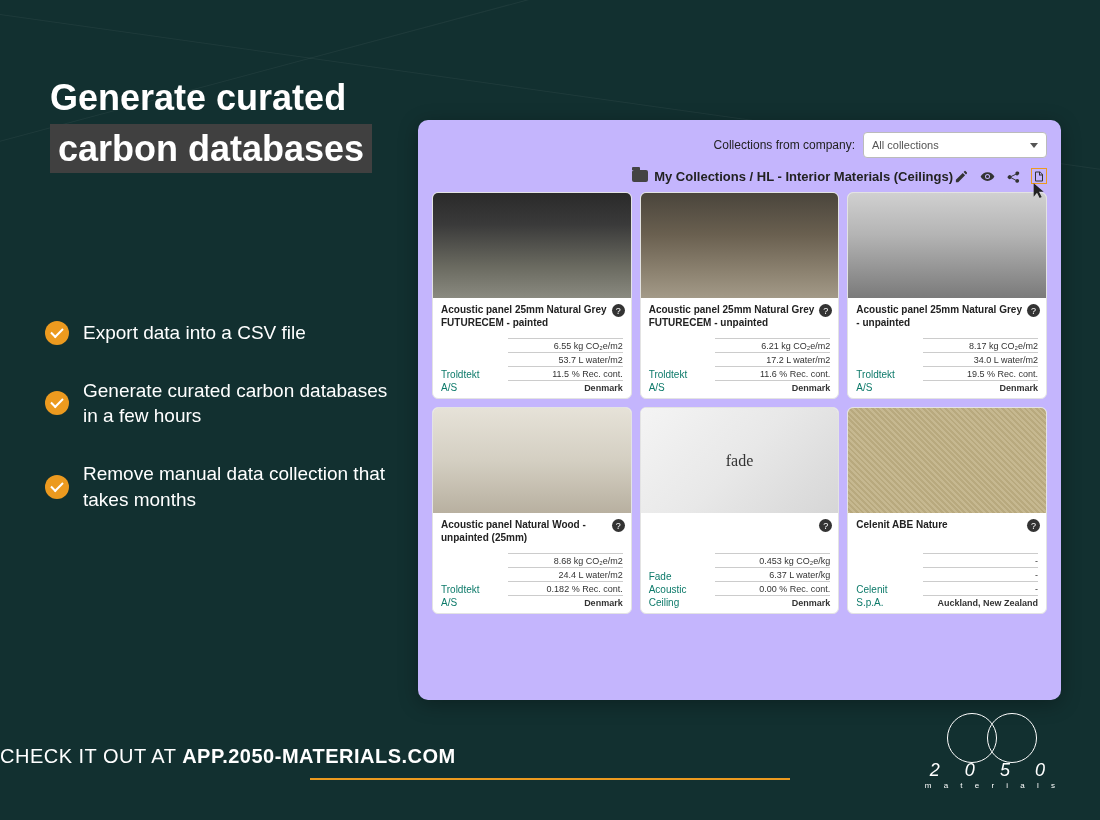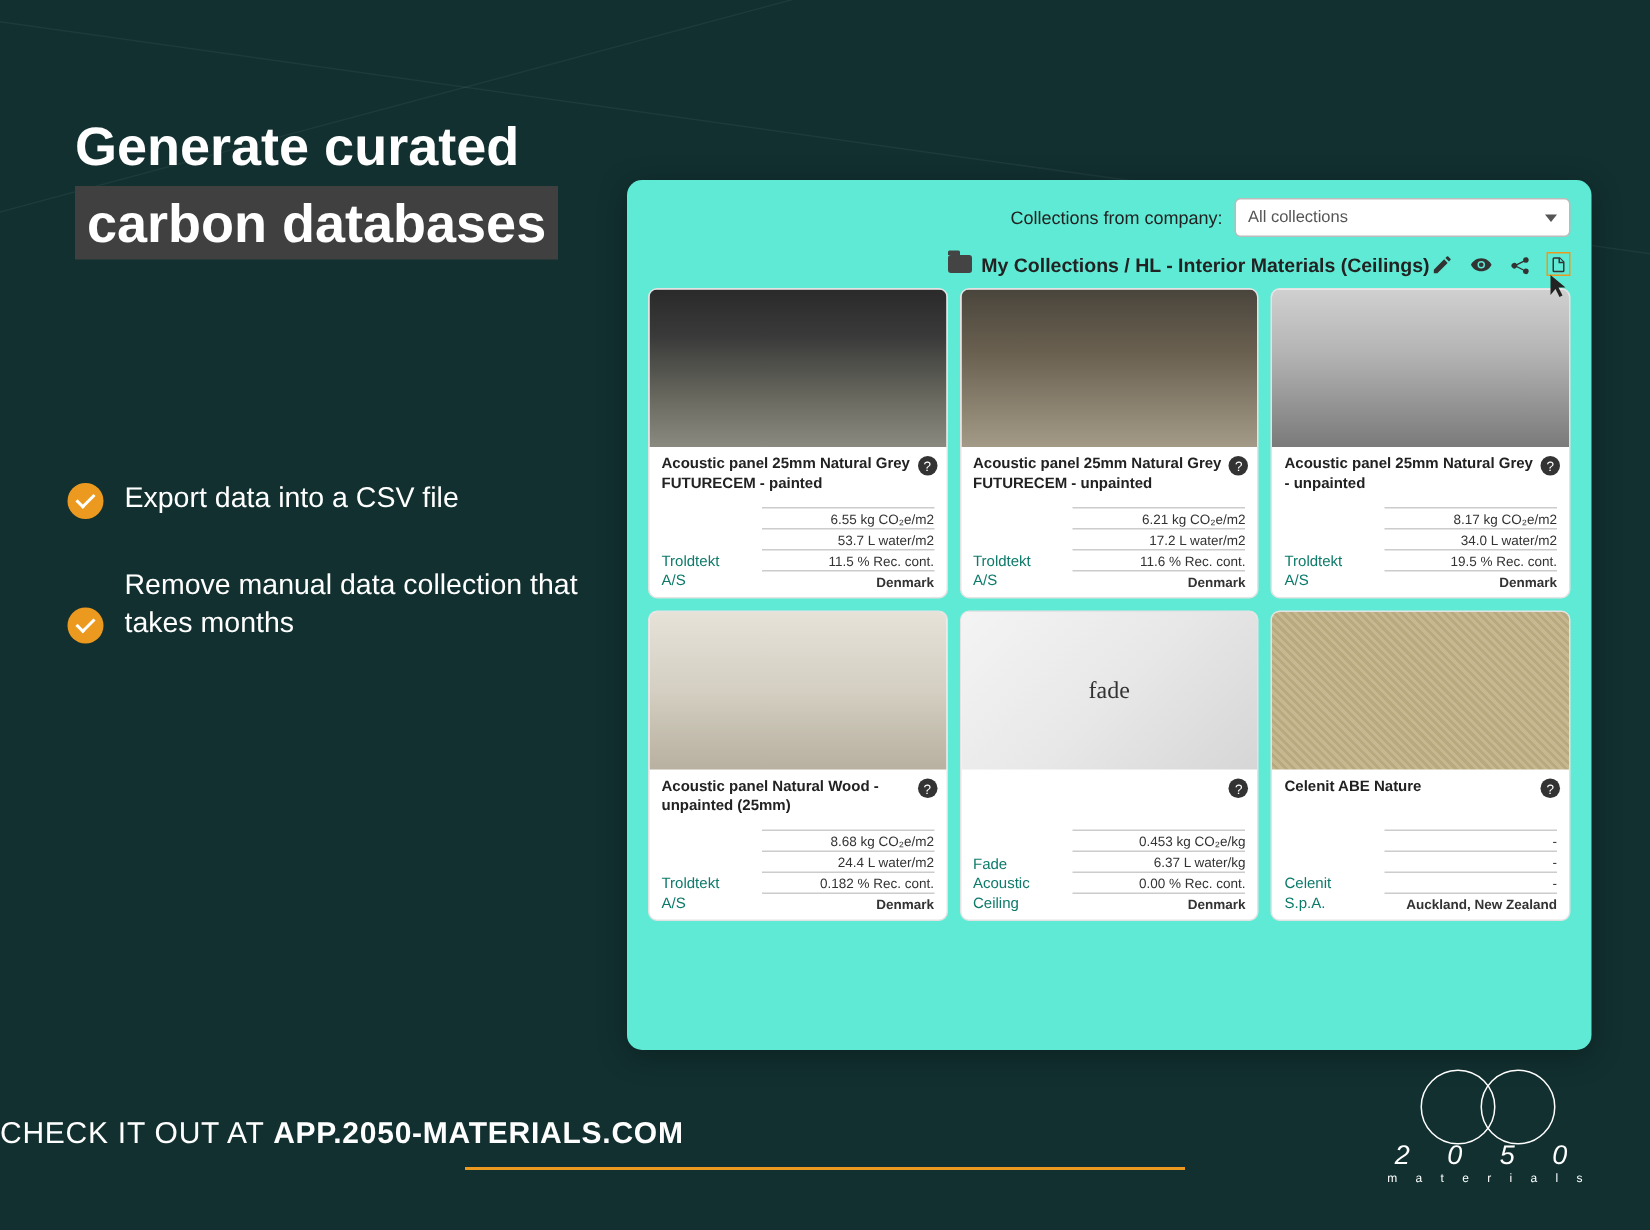--- a/index.html
+++ b/index.html
@@ -16,50 +16,50 @@
     content:"";position:absolute;background:rgba(255,255,255,0.05);height:1px;width:1400px;
   }
   .bg-lines::before{top:0;left:-100px;transform:rotate(8deg);transform-origin:left top;}
   .bg-lines::after{top:-20px;right:-200px;transform:rotate(-15deg);}
   .headline{
     position:absolute;top:75px;left:50px;
     font-size:36px;font-weight:700;line-height:1.25;
   }
   .headline .hl2{background:#404040;color:#fff;padding:2px 8px;display:inline-block;margin-top:4px;}
   .bullets{position:absolute;top:320px;left:45px;width:350px;}
-  .bullet{display:flex;align-items:flex-end;margin-bottom:32px;}
+  .bullet{display:flex;align-items:center;margin-bottom:32px;}
   .check{width:24px;height:24px;border-radius:50%;background:#ec9a1f;flex:0 0 24px;margin-right:14px;position:relative;}
   .check::after{content:"";position:absolute;left:6px;top:7px;width:10px;height:5px;border-left:2px solid #fff;border-bottom:2px solid #fff;transform:rotate(-45deg);}
   .btxt{font-size:19px;line-height:1.35;}
   .footer{position:absolute;bottom:40px;left:0;width:100%;text-align:left;}
   .footer-text{font-size:20px;letter-spacing:0.5px;}
   .footer-text b{font-weight:700;}
   .footer-underline{display:block;width:480px;height:2px;background:#ec9a1f;margin:10px auto 0;}
   .logo{position:absolute;right:40px;bottom:30px;text-align:center;}
   .logo-circles{position:relative;width:90px;height:55px;margin:0 auto;}
   .logo-circles span{position:absolute;width:50px;height:50px;border:1px solid #fff;border-radius:50%;top:0;}
   .logo-circles span:first-child{left:0;}
   .logo-circles span:last-child{right:0;}
   .logo-text{font-size:18px;letter-spacing:10px;margin-top:-8px;font-style:italic;}
   .logo-sub{font-size:8px;letter-spacing:5px;}
 
   
   .app{
     position:absolute;top:120px;left:418px;width:643px;height:580px;
-    background:#5eead4;border-radius:10px;
+    background:#c4b5fd;border-radius:10px;
     color:#222;
     padding:12px 14px 8px;
     box-shadow:0 4px 20px rgba(0,0,0,0.3);
     font-size:11px;
     overflow:hidden;
   }
   .app-top{display:flex;justify-content:flex-end;align-items:center;gap:8px;margin-bottom:10px;}
   .app-top label{font-size:12px;color:#222;}
   .selectbox{
-    width:224px;height:26px;border:1px solid #bbb;border-radius:4px;background:#fff;
+    width:184px;height:26px;border:1px solid #bbb;border-radius:4px;background:#fff;
     font-size:11px;padding:0 22px 0 8px;display:flex;align-items:center;position:relative;color:#555;
   }
   .selectbox::after{content:"";position:absolute;right:8px;top:10px;border-left:4px solid transparent;border-right:4px solid transparent;border-top:5px solid #555;}
   .crumb-row{display:flex;align-items:center;justify-content:flex-end;margin:4px 0 8px;}
   .crumb{display:flex;align-items:center;font-size:13px;font-weight:600;color:#222;}
   .folder-ico{width:16px;height:12px;background:#444;margin-right:6px;border-radius:2px;position:relative;}
   .folder-ico::before{content:"";position:absolute;top:-3px;left:0;width:8px;height:3px;background:#444;border-radius:1px 1px 0 0;}
   .actions{display:flex;gap:10px;align-items:center;}
   .aicon{width:16px;height:16px;display:flex;align-items:center;justify-content:center;color:#333;}
   .aicon svg{width:15px;height:15px;fill:#333;}
@@ -96,20 +96,24 @@
   <span class="hl2">carbon databases</span>
 </div>
 
 <div class="bullets">
   <div class="bullet">
     <div class="check"></div>
     <div class="btxt">Export data into a CSV file</div>
   </div>
   <div class="bullet">
     <div class="check"></div>
+    <div class="btxt">Generate curated carbon databases in a few hours</div>
+  </div>
+  <div class="bullet">
+    <div class="check"></div>
     <div class="btxt">Remove manual data collection that takes months</div>
   </div>
 </div>
 
 <div class="app">
   <div class="app-top">
     <label>Collections from company:</label>
     <div class="selectbox">
       <span>All collections</span>
     </div>

